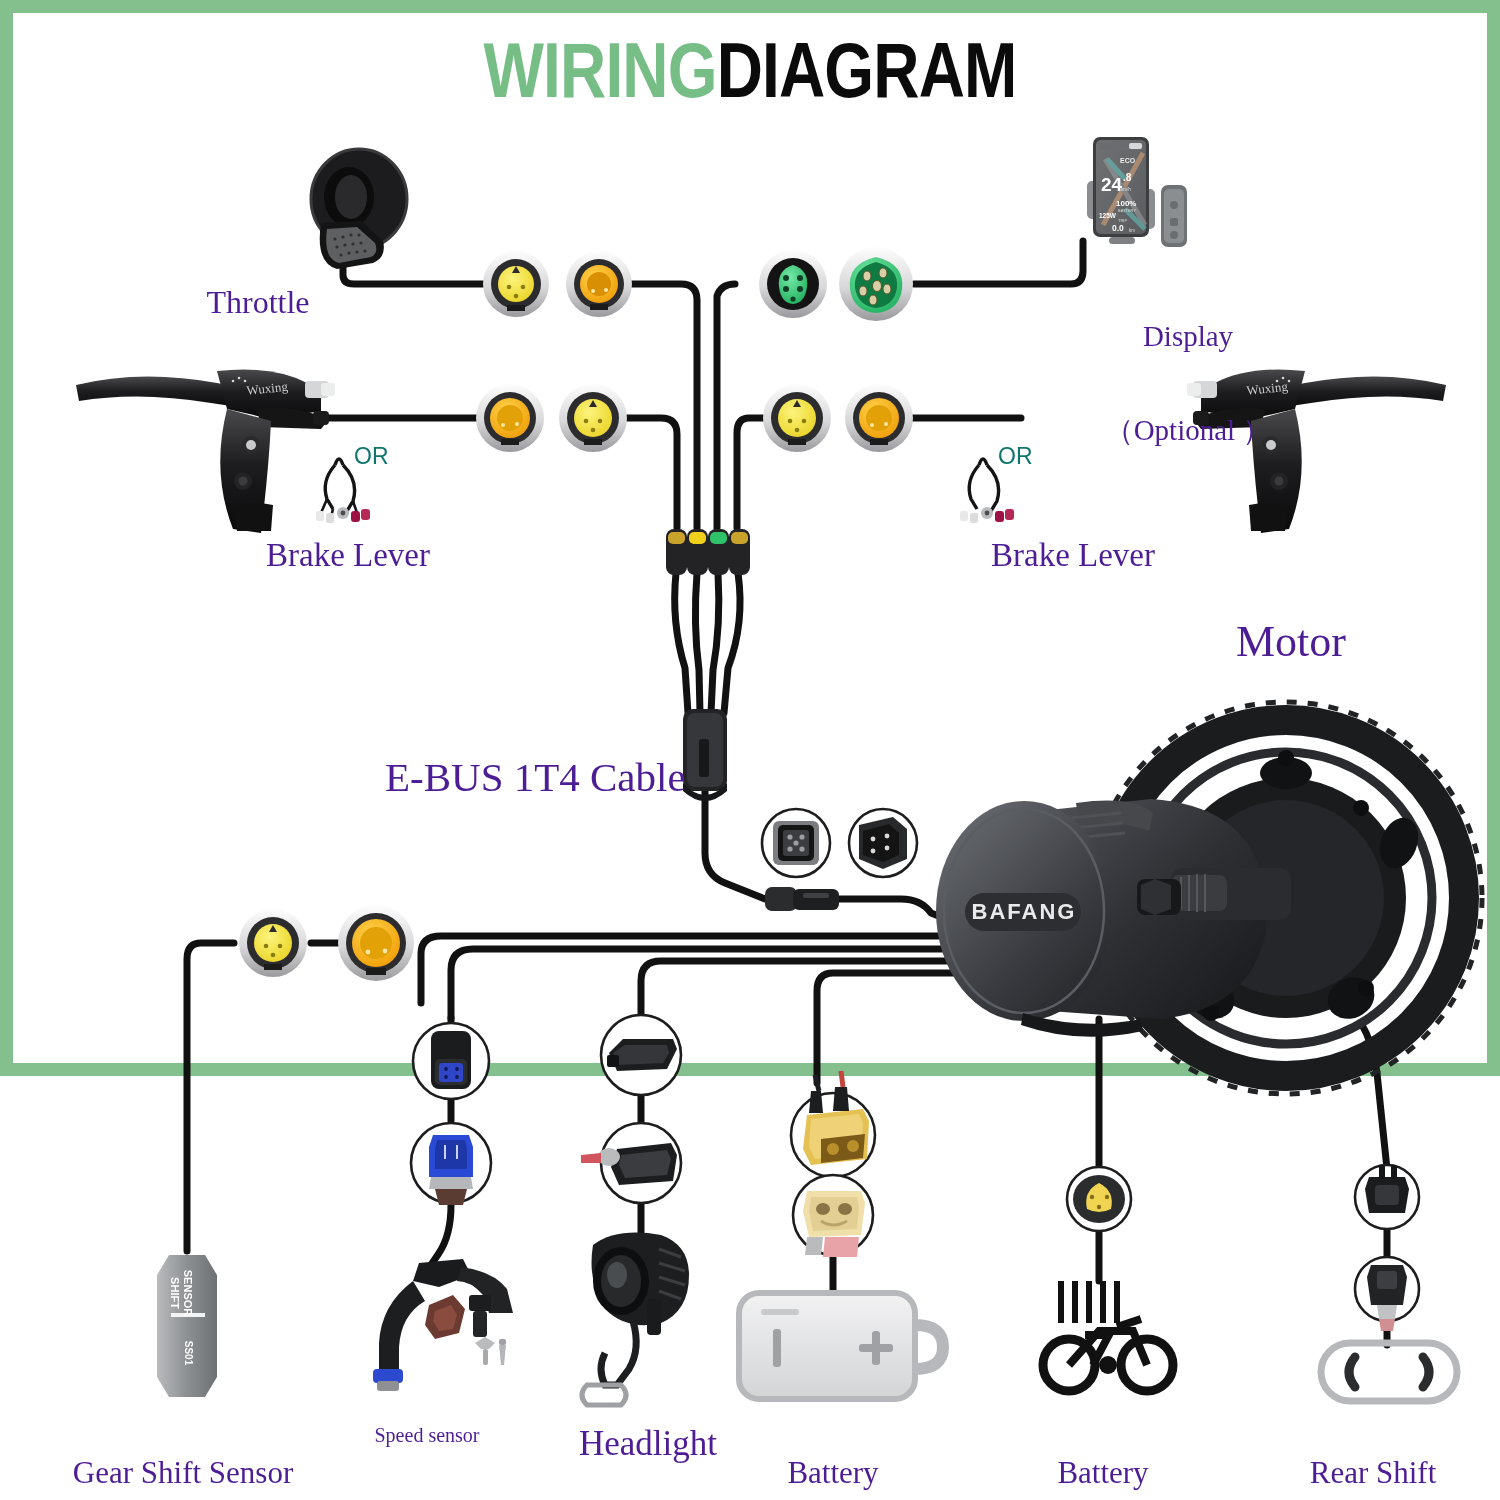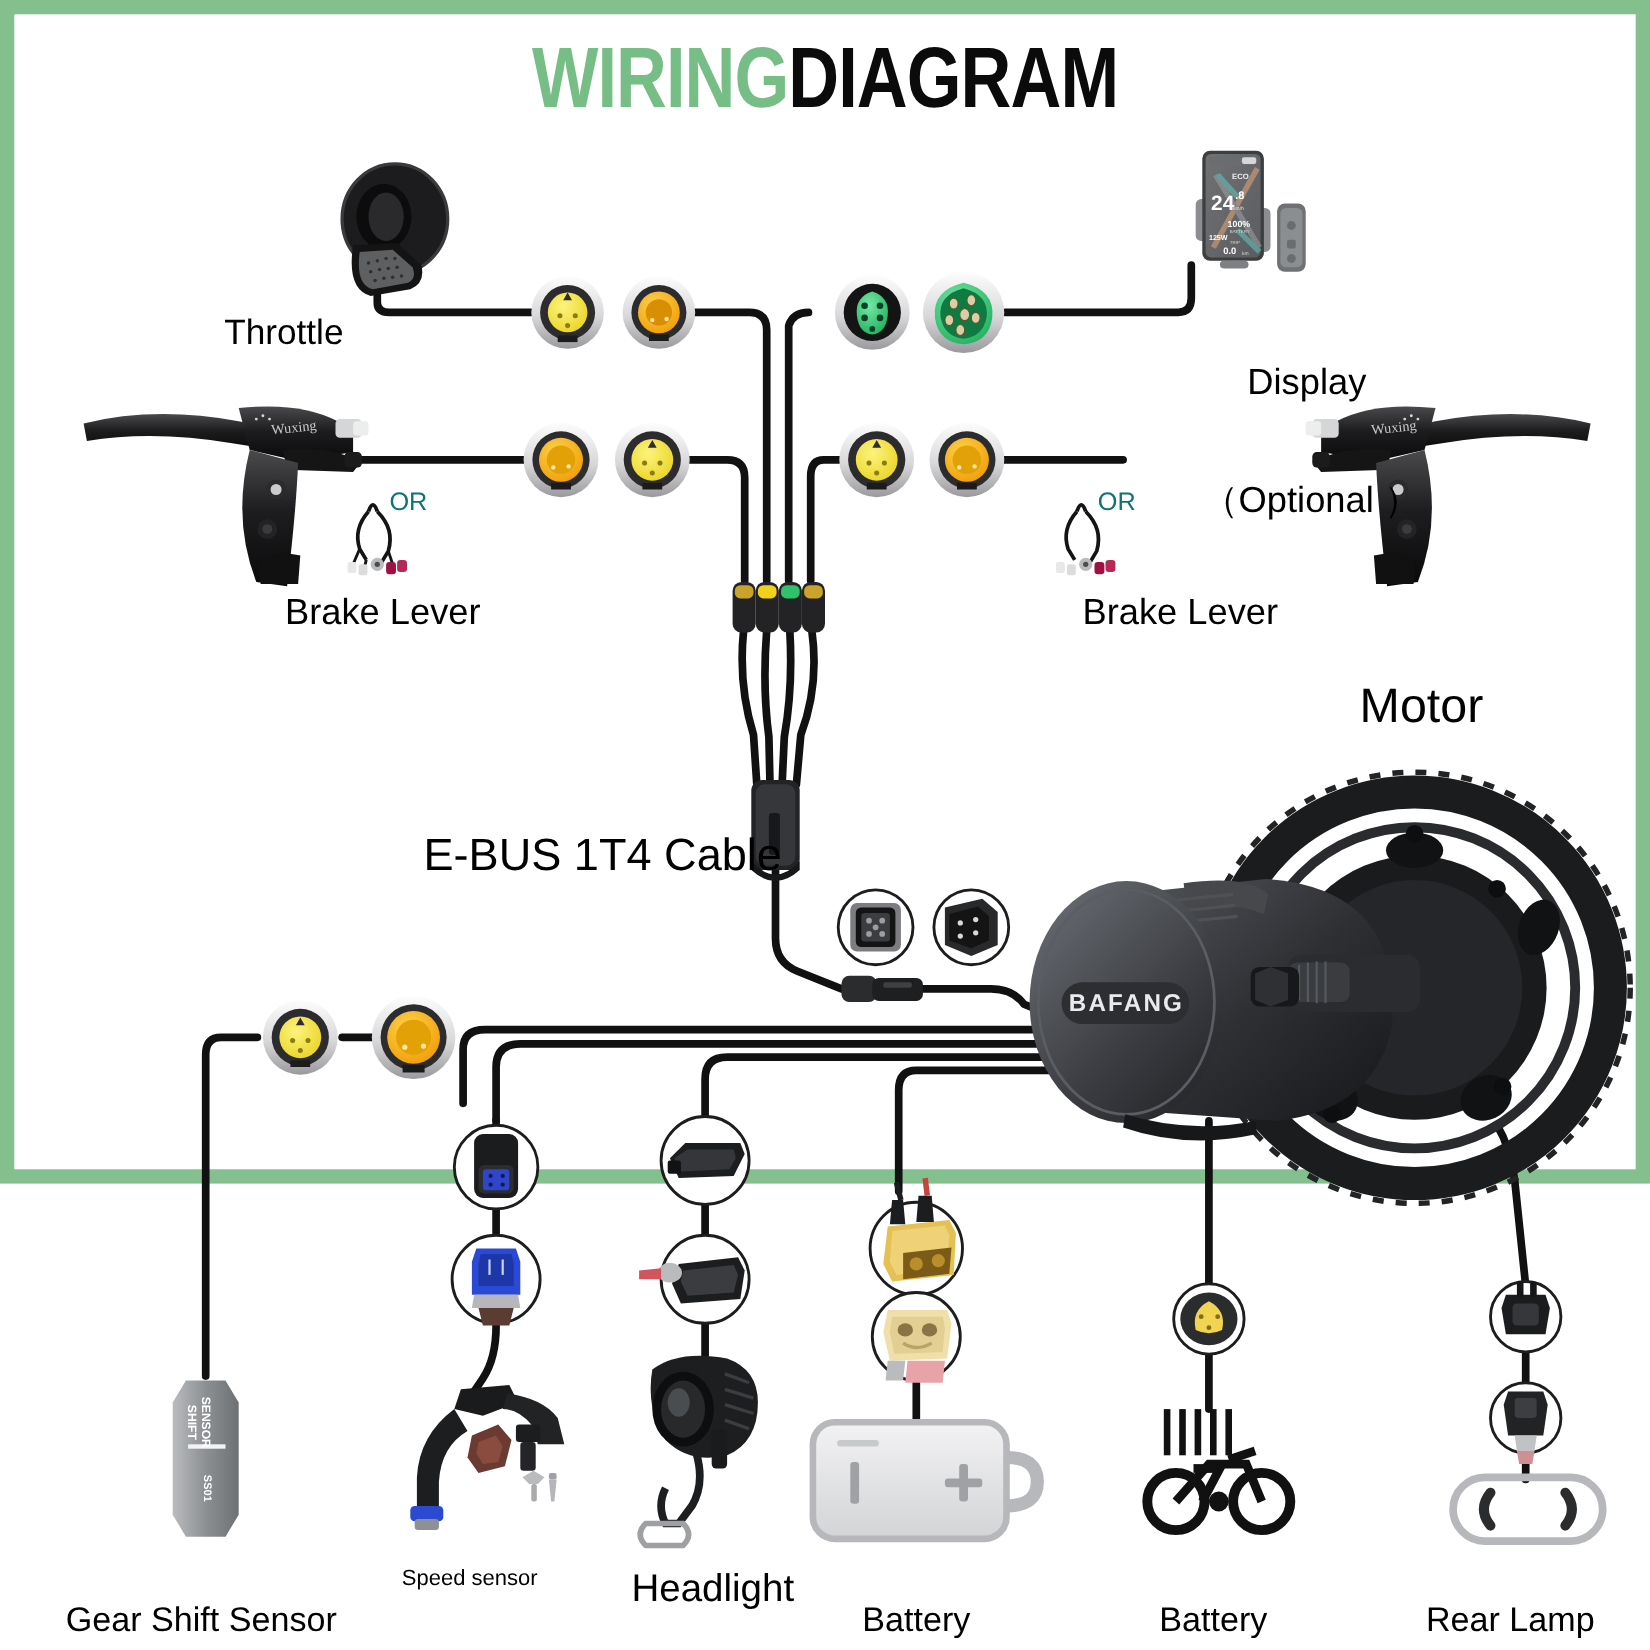--- a/index.html
+++ b/index.html
@@ -17,22 +17,22 @@
     background:#ffffff;
   }
   #canvas{
     position:absolute;
     left:0;top:0;
     width:1474px;height:1474px;padding-left:16px;
   }
   svg.layer{position:absolute;left:0;top:0;width:100%;height:100%;overflow:visible;}
   .lbl{
     position:absolute;
-    color:#000000;
-    font-family:Liberation Sans, sans-serif;
+    color:#4c1d95;
+    font-family:Liberation Serif, serif;
     line-height:1.08;
     white-space:pre;
     text-align:center;
     user-select:none;
   }
   #title{
     position:absolute;
     left:0;right:0;top:12px;
     text-align:center;
     font-size:78px;
@@ -654,21 +654,21 @@
       </g>
       <g>
         <rect x="1300" y="1330" width="136" height="58" rx="29" fill="none" stroke="#b6b8bb" stroke-width="7"></rect>
         <path d="M1334,1344 Q1322,1359 1334,1374" fill="none" stroke="#2b2c2e" stroke-width="9" stroke-linecap="round"></path>
         <path d="M1402,1344 Q1414,1359 1402,1374" fill="none" stroke="#2b2c2e" stroke-width="9" stroke-linecap="round"></path>
       </g>
     </svg>
 
     <div class="lbl" style="left:190px;top:272px;width:110px;font-size:32px;">Throttle</div>
 
-    <div class="lbl" style="left:1080px;top:245px;width:190px;font-size:33px;">
+    <div class="lbl" style="left:1080px;top:245px;width:190px;font-size:29px;">
       <div>Display</div>
       <div>（Optional ）</div>
     </div>
 
     <div class="lbl" style="left:240px;top:525px;width:190px;font-size:33px;">Brake Lever</div>
 
     <div class="lbl" style="left:965px;top:525px;width:190px;font-size:33px;">Brake Lever</div>
 
     <div class="or" style="left:341px;top:430px;">OR</div>
     <div class="or" style="left:985px;top:430px;">OR</div>
@@ -690,18 +690,18 @@
       <div>Battery</div>
       
     </div>
 
     <div class="lbl" style="left:940px;top:1376px;width:300px;font-size:31px;">
       <div>Battery</div>
       
     </div>
 
     <div class="lbl" style="left:1245px;top:1376px;width:230px;font-size:31px;">
-      <div>Rear Lamp</div>
+      <div>Rear Shift</div>
       
     </div>
 
   </div>
 </div>
 
 </body></html>

